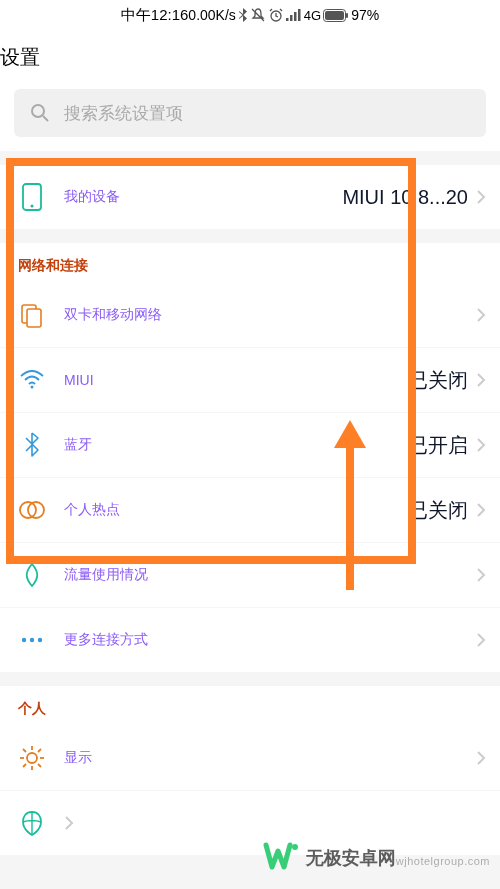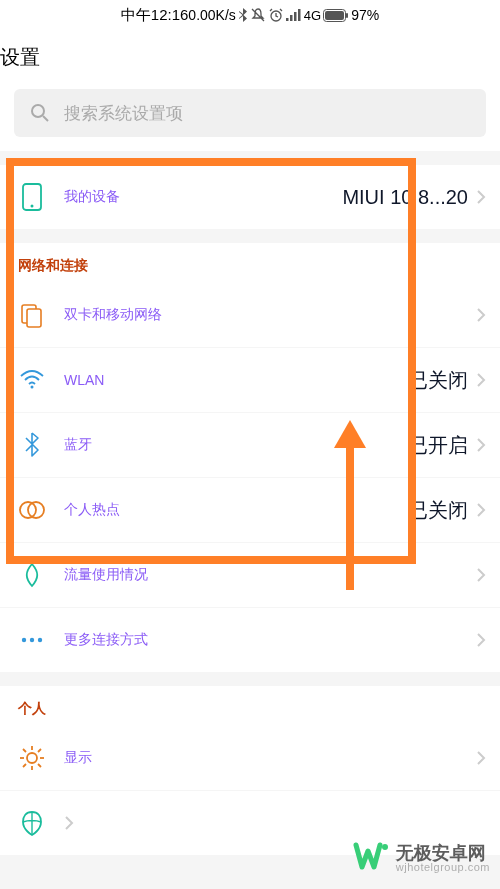--- a/index.html
+++ b/index.html
@@ -18,21 +18,21 @@
   .row { background: #fff; height: 64px; display: flex; align-items: center; padding: 0 14px 0 0; }
   .row-icon { width: 64px; display: flex; align-items: center; justify-content: center; }
   .row-label { flex: 1; font-size: 14px; color: #8b5cf6; }
   .row-value { color: #0f172a; font-size: 20px; margin-right: 8px; }
   .chevron { color: #ccc; }
   .divider { height: 1px; background: #f5f5f5; margin-left: 64px; }
   
   .annot-box { position: absolute; border: 8px solid #ff7f27; pointer-events: none; }
   .annot-arrow { position: absolute; pointer-events: none; }
   .watermark { position: absolute; right: 10px; bottom: 14px; display: flex; align-items: center; gap: 6px; opacity: 0.95; }
-  .watermark .wm-txt { font-size: 18px; color: #555; display: flex; flex-direction: column; line-height: 1; }
+  .watermark .wm-txt { font-size: 18px; color: #555; display: flex; line-height: 1; align-items: flex-end; }
   .watermark .wm-sub { font-size: 11px; color: #aaa; letter-spacing: 0.5px; }
 </style>
 </head>
 <body>
 
 <div class="status-bar">
   <div class="status-left">中午12:16</div>
   <div class="status-right">
     <span>0.00K/s</span>
     <svg width="10" height="14" viewBox="0 0 10 14">
@@ -109,21 +109,21 @@
 
 <div class="row">
   <div class="row-icon">
     <svg width="26" height="20" viewBox="0 0 26 20">
         <path d="M2 6 Q13 -4 24 6" stroke="#3498db" stroke-width="1.8" fill="none"></path>
         <path d="M6 10 Q13 3 20 10" stroke="#3498db" stroke-width="1.8" fill="none"></path>
         <path d="M10 14 Q13 11 16 14" stroke="#3498db" stroke-width="1.8" fill="none"></path>
         <circle cx="13" cy="17" r="1.5" fill="#3498db"></circle>
       </svg>
   </div>
-  <div class="row-label">WLAN</div>
+  <div class="row-label">MIUI</div>
   <div class="row-value">已关闭</div>
   <svg class="chevron" width="10" height="16" viewBox="0 0 10 16">
       <path d="M2 2 L8 8 L2 14" stroke="#ccc" stroke-width="2" fill="none"></path>
     </svg>
 </div>
 <div class="divider"></div>
 
 <div class="row">
   <div class="row-icon">
     <svg width="16" height="26" viewBox="0 0 16 26">

